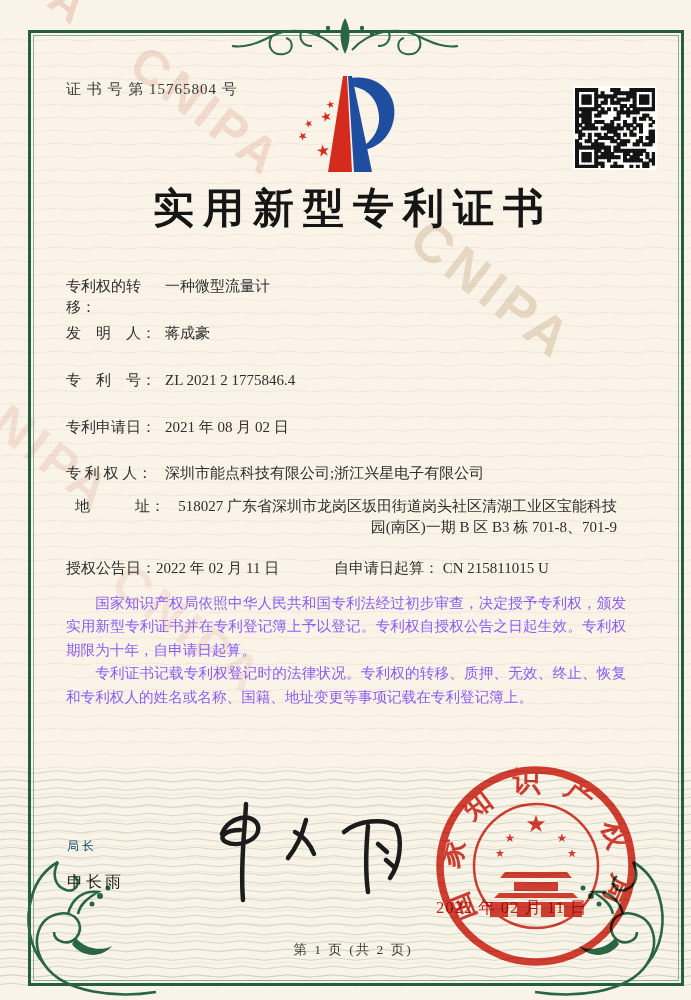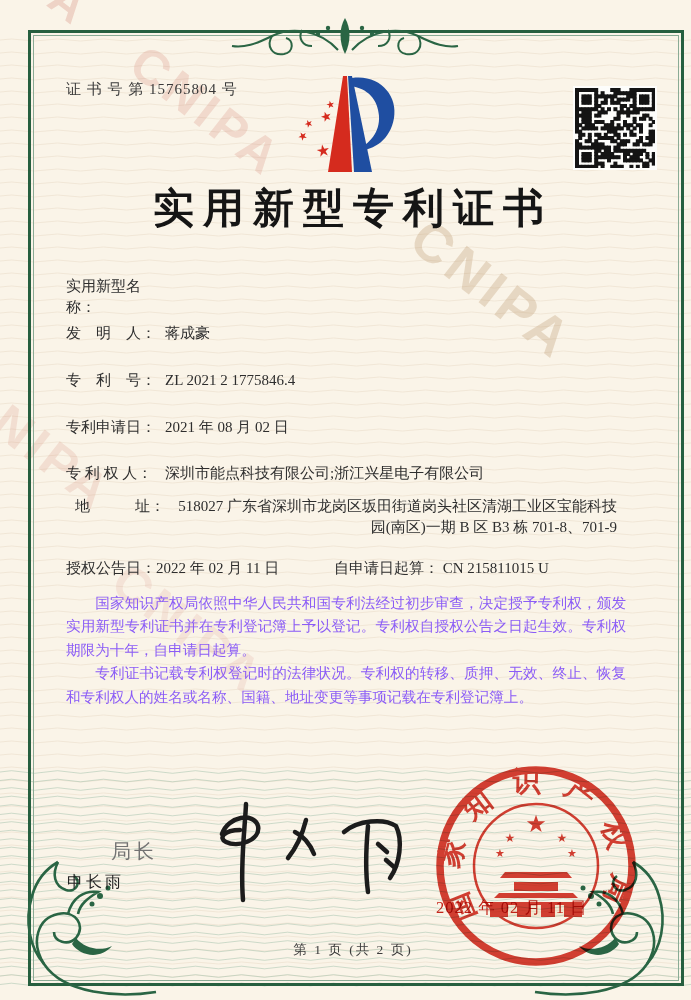--- a/index.html
+++ b/index.html
@@ -27,21 +27,21 @@
   #qr{left:573px;top:86px;z-index:3;background:#fdfdfb;padding:2px;}
   #title{left:28px;top:181px;width:650px;text-align:center;font-size:41px;font-weight:700;
     letter-spacing:9px;color:#151515;}
   .row{position:absolute;left:66px;z-index:3;display:flex;font-size:15px;line-height:21px;color:#2e2e2e;}
   .row .lbl{flex:none;width:99px;}
   .row .val{width:452px;}
   #row-grant{left:66px;display:flex;}
   #row-grant .pair1{width:268px;display:flex;}
   #paras{left:66px;top:592px;width:560px;z-index:3;}
   .para{margin:0;text-indent:2em;text-align:justify;font-size:14.6px;line-height:23.4px;color:#8b5cf6;}
-  #director-label{left:67px;top:838px;font-size:20px;letter-spacing:3px;color:#737373;margin-left:44px;}
+  #director-label{left:67px;top:838px;font-size:12px;letter-spacing:3px;color:#0c4a6e;}
   #director-name{left:67px;top:872px;font-size:16px;letter-spacing:3px;color:#222;}
   #signature{left:188px;top:796px;z-index:4;}
   #seal{left:430px;top:760px;z-index:5;opacity:.95;mix-blend-mode:multiply;}
   #seal-date{left:436px;top:897px;font-size:16.5px;color:#c8271d;letter-spacing:1px;z-index:6;
     mix-blend-mode:multiply;}
   #footer{left:28px;top:941px;width:650px;text-align:center;font-size:13.5px;letter-spacing:2px;color:#3c3c3c;}
 </style>
 </head>
 <body>
 
@@ -555,21 +555,22 @@
       <rect x="44.80" y="76.80" width="4" height="4" fill="#141414"></rect>
       <rect x="54.40" y="76.80" width="4" height="4" fill="#141414"></rect>
       <rect x="60.80" y="76.80" width="4" height="4" fill="#141414"></rect>
       <rect x="67.20" y="76.80" width="4" height="4" fill="#141414"></rect>
       <rect x="70.40" y="76.80" width="4" height="4" fill="#141414"></rect>
     </svg>
 
   <div class="txt" id="title">实用新型专利证书</div>
 
   <div class="row" style="top:276px;">
-    <span class="lbl">实用新型名称：</span>
+    <span class="lbl">专利权的转移：</span>
+    <span class="val">一种微型流量计</span>
   </div>
   <div class="row" style="top:323px;">
     <span class="lbl">发　明　人：</span>
     <span class="val">蒋成豪</span>
   </div>
   <div class="row" style="top:370px;">
     <span class="lbl">专　利　号：</span>
     <span class="val">ZL 2021 2 1775846.4</span>
   </div>
   <div class="row" style="top:417px;">

